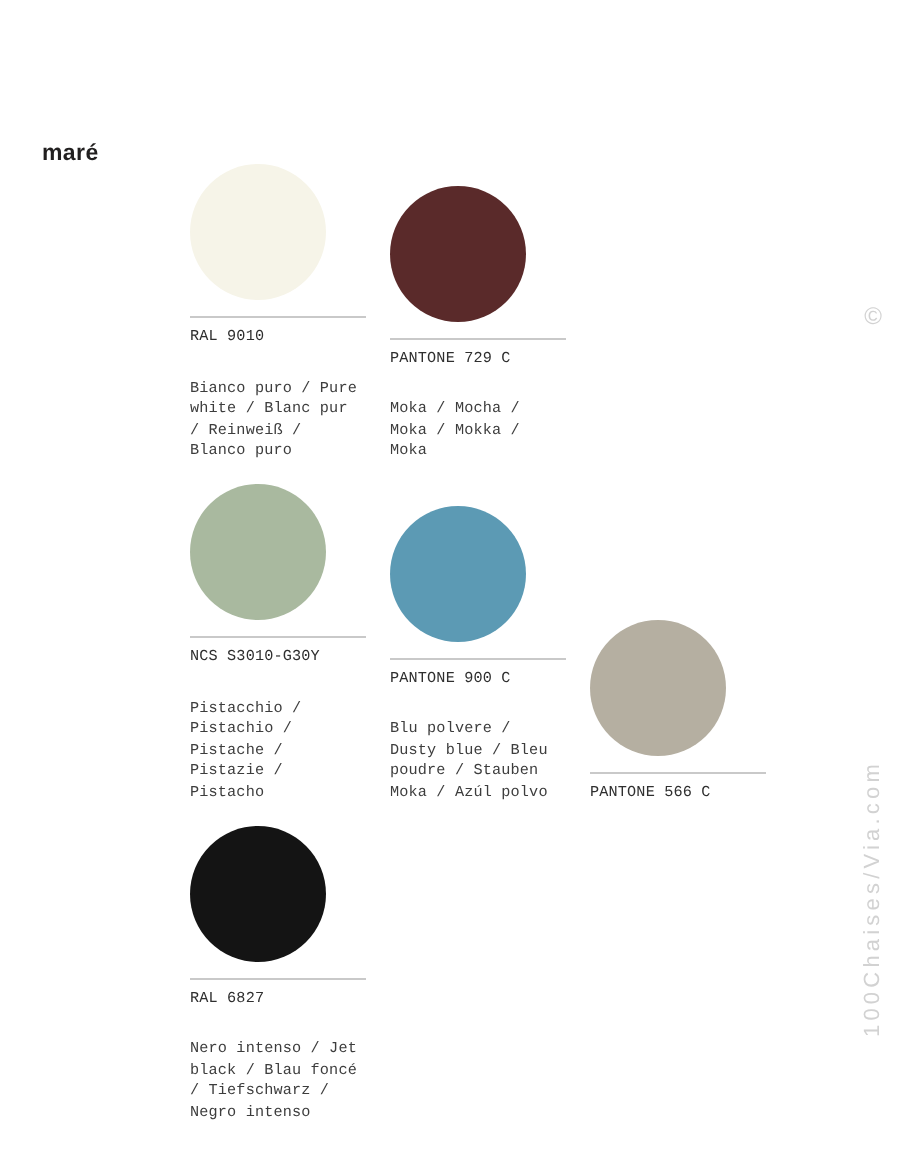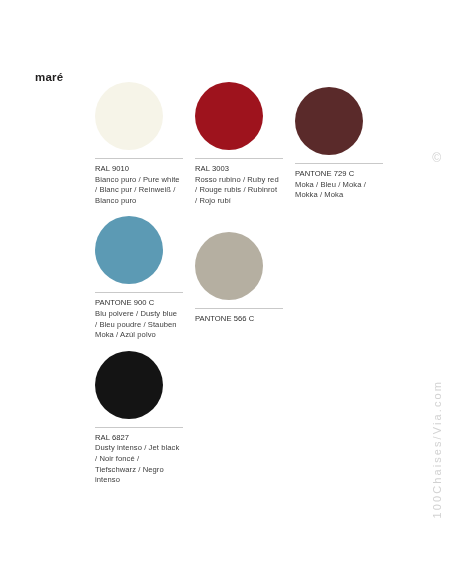--- a/index.html
+++ b/index.html
@@ -14,37 +14,38 @@
     overflow: hidden;
     font-family: "Liberation Sans", sans-serif;
     color: #3b3b3b;
   }
   .page {
     position: absolute;
     inset: 0;
   }
   .collection-title {
     position: absolute;
-    left: 35px;
+    left: 21px;
     top: 71px;
     font-size: 11.5px;
     font-weight: bold;
     letter-spacing: 0.2px;
     color: #211f1f;
   }
   .swatch-grid {
     position: absolute;
     left: 95px;
     top: 82px;
     width: 312px;
   }
   .swatch-row {
     display: flex;
-    align-items: center;
+    align-items: flex-end;
     margin-bottom: 10px;
+    font-family: Liberation Mono, monospace;
   }
   .swatch {
     width: 100px;
     box-sizing: border-box;
     padding-right: 12px;
   }
   .swatch-disc {
     width: 68px;
     height: 68px;
     border-radius: 50%;
@@ -61,20 +62,21 @@
     line-height: 10.6px;
     color: #2f2f2f;
     letter-spacing: 0.08px;
   }
   .swatch-names {
     font-size: 7.6px;
     line-height: 10.6px;
     color: #3d3d3d;
     letter-spacing: 0.08px;
     max-width: 86px;
+    margin-top: 15px;
   }
   .watermark {
     position: absolute;
     right: 8px;
     top: 150px;
     width: 24px;
     height: 230px;
   }
   .watermark-text {
     position: absolute;
@@ -106,53 +108,53 @@
   <div class="swatch-grid">
 
     <div class="swatch-row">
       <div class="swatch">
         <div class="swatch-disc" style="background:#F6F4E8"></div>
         <div class="swatch-rule"></div>
         <div class="swatch-code">RAL 9010</div>
         <div class="swatch-names">Bianco puro / Pure white / Blanc pur / Reinweiß / Blanco puro</div>
       </div>
       <div class="swatch">
-        <div class="swatch-disc" style="background:#9E131D"></div>
-        <div class="swatch-rule"></div>
-        <div class="swatch-code">RAL 3003</div>
-        <div class="swatch-names">Rosso rubino / Ruby red / Rouge rubis / Rubinrot / Rojo rubí</div>
-      </div>
-      <div class="swatch">
         <div class="swatch-disc" style="background:#5A2A2A"></div>
         <div class="swatch-rule"></div>
         <div class="swatch-code">PANTONE 729 C</div>
-        <div class="swatch-names">Moka / Bleu / Moka / Mokka / Moka</div>
+        <div class="swatch-names">Moka / Mocha / Moka / Mokka / Moka</div>
       </div>
     </div>
 
     <div class="swatch-row">
+      <div class="swatch">
+        <div class="swatch-disc" style="background:#A9B99F"></div>
+        <div class="swatch-rule"></div>
+        <div class="swatch-code">NCS S3010-G30Y</div>
+        <div class="swatch-names">Pistacchio / Pistachio / Pistache / Pistazie / Pistacho</div>
+      </div>
       <div class="swatch">
         <div class="swatch-disc" style="background:#5C9AB4"></div>
         <div class="swatch-rule"></div>
         <div class="swatch-code">PANTONE 900 C</div>
         <div class="swatch-names">Blu polvere / Dusty blue / Bleu poudre / Stauben Moka / Azúl polvo</div>
       </div>
       <div class="swatch">
         <div class="swatch-disc" style="background:#B5AFA1"></div>
         <div class="swatch-rule"></div>
         <div class="swatch-code">PANTONE 566 C</div>
       </div>
     </div>
 
     <div class="swatch-row">
       <div class="swatch">
         <div class="swatch-disc" style="background:#141414"></div>
         <div class="swatch-rule"></div>
         <div class="swatch-code">RAL 6827</div>
-        <div class="swatch-names">Dusty intenso / Jet black / Noir foncé / Tiefschwarz / Negro intenso</div>
+        <div class="swatch-names">Nero intenso / Jet black / Blau foncé / Tiefschwarz / Negro intenso</div>
       </div>
       <div class="swatch"></div>
       <div class="swatch"></div>
     </div>
 
   </div>
 
   <div class="watermark">
     <div class="watermark-mark">©</div>
     <div class="watermark-text">100Chaises/Via.com</div>

